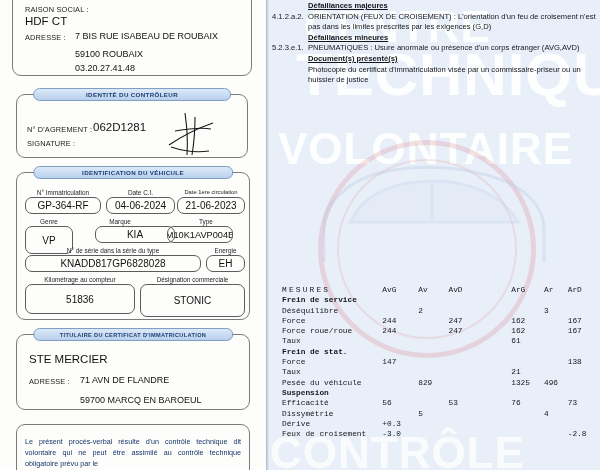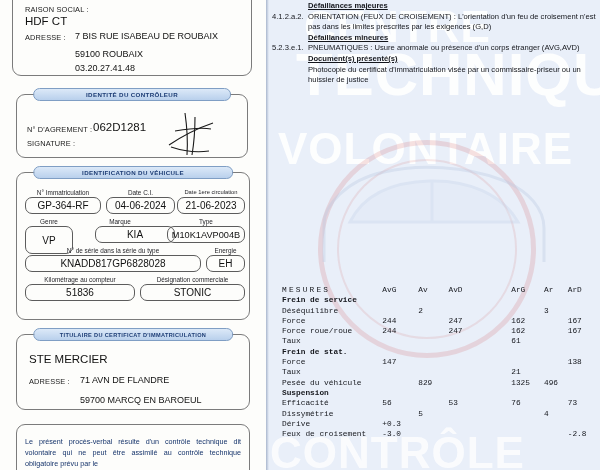--- a/index.html
+++ b/index.html
@@ -264,33 +264,33 @@
         <span class="lbl-sm" style="left:160px; top:16px; width:68px; font-size:5.8px;">Date 1ere circulation</span>
         <div class="vbox" style="left:160px; top:24px; width:68px; height:17px;">21-06-2023</div>
 
         <span class="lbl-sm" style="left:8px; top:45px; width:48px;">Genre</span>
         <div class="vbox" style="left:8px; top:53px; width:48px; height:28px;">VP</div>
 
         <span class="lbl-sm" style="left:61px; top:45px; width:84px;">Marque</span>
         <div class="vbox" style="left:78px; top:53px; width:80px; height:17px;">KIA</div>
 
         <span class="lbl-sm" style="left:150px; top:45px; width:78px;">Type</span>
-        <div class="vbox" style="left:150px; top:53px; width:78px; height:17px; font-size:9.2px;">M10K1AVP004B</div>
+        <div class="vbox" style="left:150px; top:53px; width:66px; height:17px; font-size:9.2px;">M10K1AVP004B</div>
 
         <span class="lbl-sm" style="left:8px; top:74px; width:176px;">N° de série dans la série du type</span>
         <div class="vbox" style="left:8px; top:82px; width:176px; height:17px;">KNADD817GP6828028</div>
 
         <span class="lbl-sm" style="left:189px; top:74px; width:39px;">Energie</span>
         <div class="vbox" style="left:189px; top:82px; width:39px; height:17px;">EH</div>
 
         <span class="lbl-sm" style="left:8px; top:103px; width:110px;">Kilométrage au compteur</span>
-        <div class="vbox" style="left:8px; top:111px; width:110px; height:17px;">51836</div>
+        <div class="vbox" style="left:8px; top:111px; width:110px; height:30px;">51836</div>
 
         <span class="lbl-sm" style="left:123px; top:103px; width:105px;">Désignation commerciale</span>
-        <div class="vbox" style="left:123px; top:111px; width:105px; height:17px;">STONIC</div>
+        <div class="vbox" style="left:123px; top:111px; width:105px; height:33px;">STONIC</div>
       </div>
 
       <div class="card" style="left:16px; top:334px; width:234px; height:76px;">
         <div class="sec-header" style="font-size:5.6px;">TITULAIRE DU CERTIFICAT D'IMMATRICULATION</div>
         <span class="val-big" style="left:12px; top:18px;">STE MERCIER</span>
         <span class="lbl" style="left:12px; top:42px;">ADRESSE :</span>
         <span class="val-md" style="left:63px; top:40px;">71 AVN DE FLANDRE</span>
         <span class="val-md" style="left:63px; top:60px;">59700 MARCQ EN BAROEUL</span>
       </div>
 

